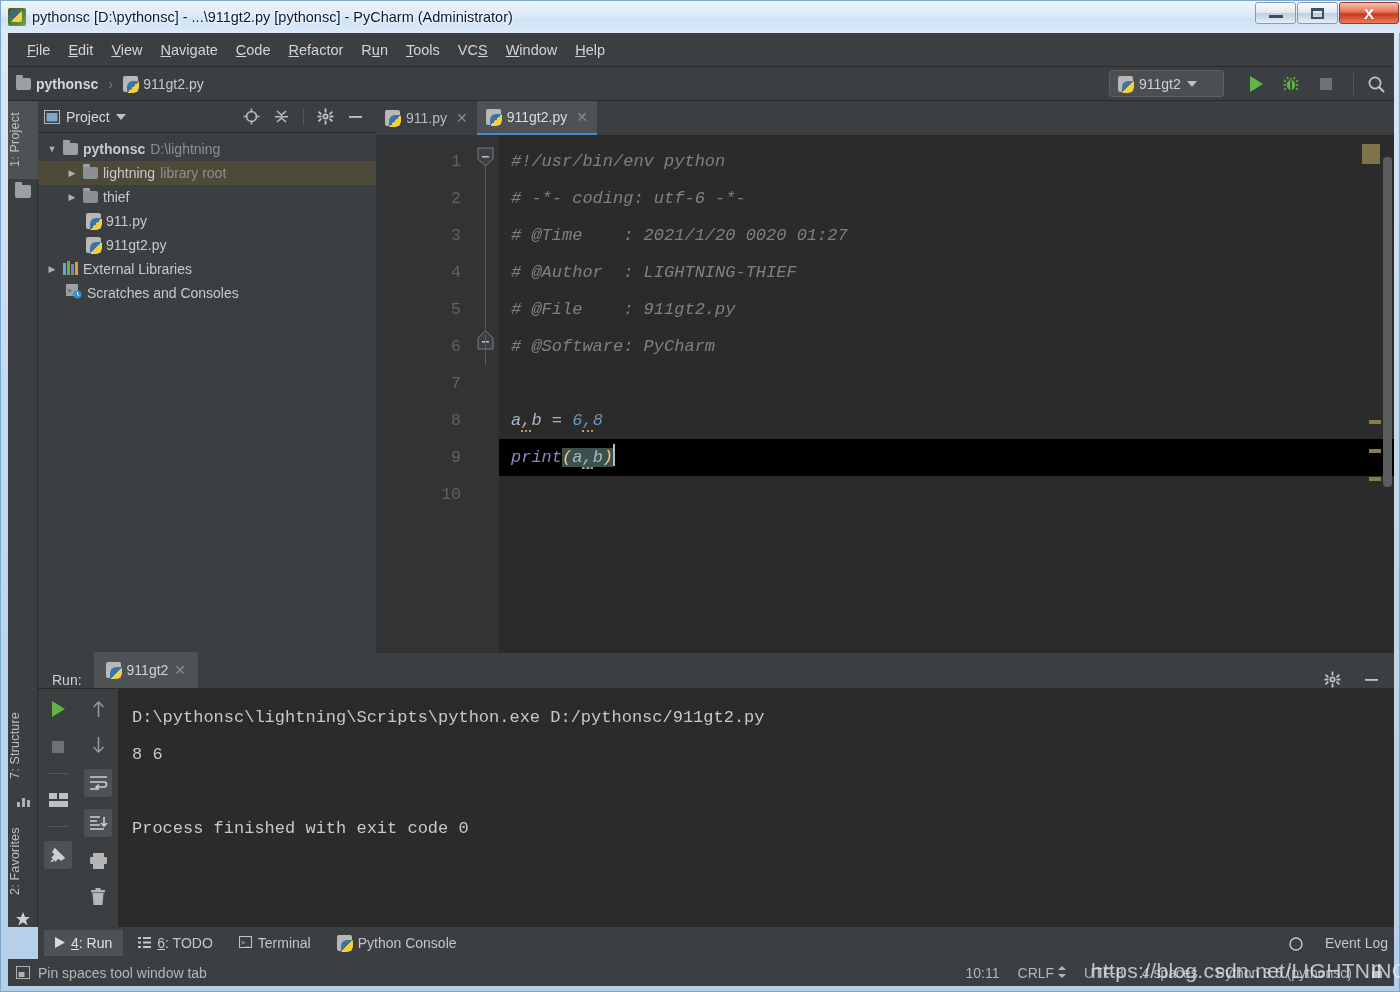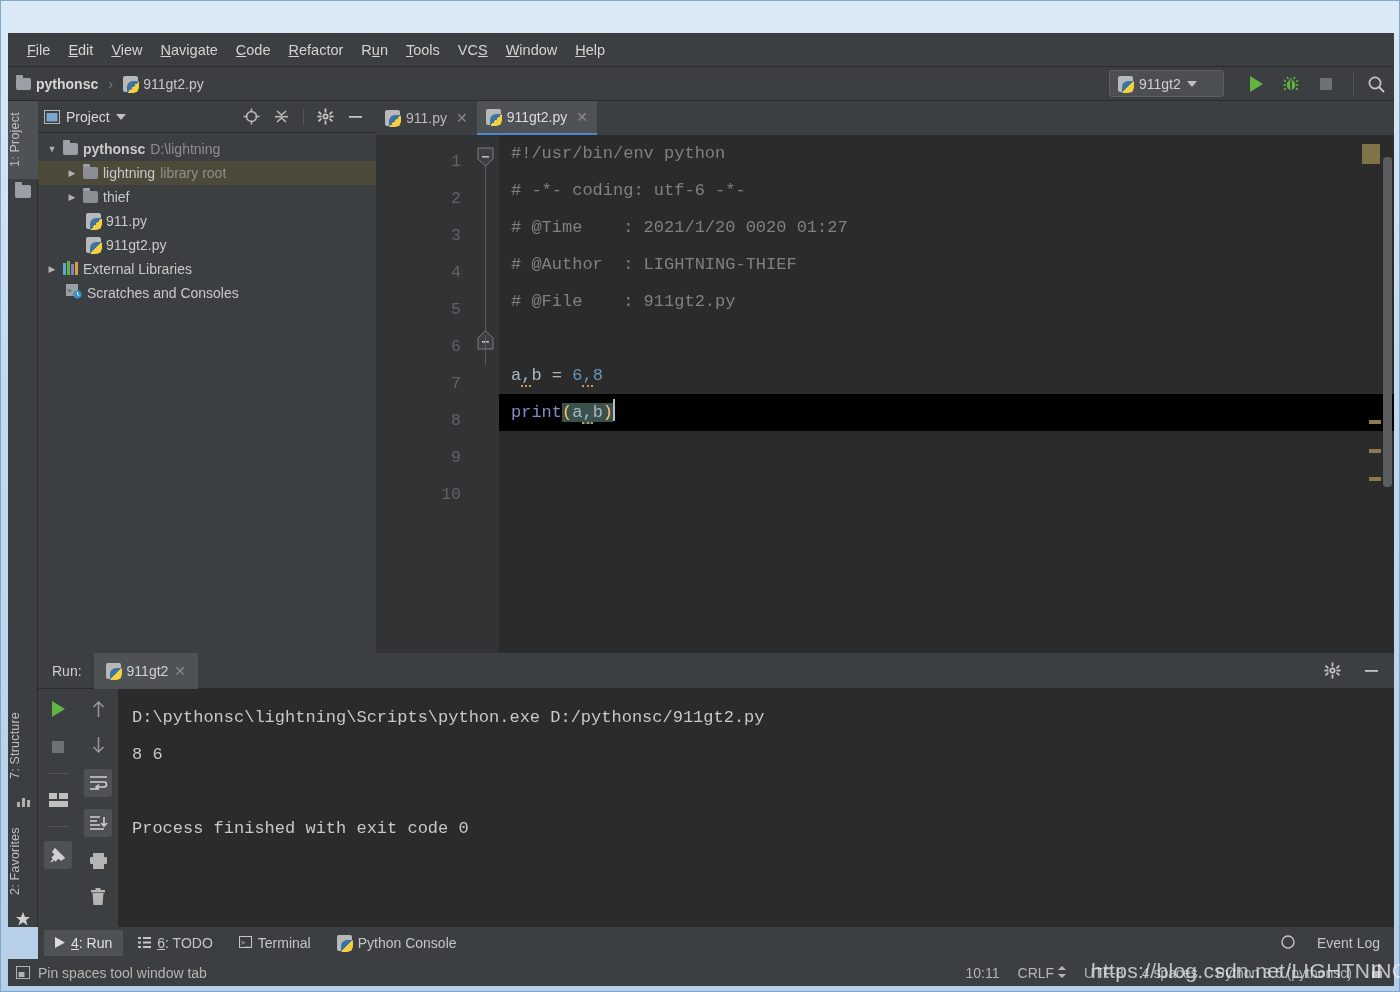--- a/index.html
+++ b/index.html
@@ -115,67 +115,82 @@
   
   .editorarea { position:absolute; left:375px; top:100px; width:1018px; height:552px; background:#2b2b2b; }
   .tabbar { height:34px; background:#3c3f41; display:flex; align-items:flex-end; }
   .etab { height:34px; display:flex; align-items:center; gap:6px; padding:0 9px; font-size:14px; color:#bbbbbb; }
   .etab.active { background:#4e5254; border-bottom:2px solid #4a88c7; color:#dcdcdc; }
   .etab .x { color:#8a8a8a; font-size:14px; margin-left:3px; }
   .codewrap { position:relative; height:518px; background:#2b2b2b; display:flex; font-family:"Liberation Mono", monospace;}
   .gutter { width:97px; background:#313335; color:#606366; font-size:16.5px; text-align:right; padding-top:8px; }
   .gline { height:37px; line-height:37px; padding-right:12px; }
   .foldcol { width:26px; background:#313335; position:relative; }
-  .code { flex:1; font-size:17px; position:relative; }
+  .code { flex:1; padding-top:8px; font-size:17px; position:relative;font-style:italic; }
   .cline { height:37px; line-height:37px; padding-left:12px; white-space:pre; }
   .cline.cur { background:#000000; }
   .cmt { color:#808080; }
   .kw  { color:#8888c6; }
   .num { color:#6897bb; }
   .ident { color:#a9b7c6; }
   .paren-h { background:#3b514d; color:#ffc66d; }
   .caret { display:inline-block; width:2px; height:22px; background:#bbbbbb; vertical-align:-4px; }
   .scrollmark { position:absolute; right:13px; width:12px; height:4px; background:#8c7a4b; }
   .vscroll { position:absolute; right:2px; width:9px; background:#5b5d5e; border-radius:4px; }
   
   .runpanel { position:absolute; left:37px; top:652px; width:1356px; height:274px; background:#3c3f41;}
-  .runhead { height:36px; display:flex; align-items:center; padding-left:14px; gap:12px; border-bottom:1px solid #2b2b2b;}
+  .runhead { height:36px; display:flex; align-items:flex-end; padding-left:14px; gap:12px; border-bottom:1px solid #2b2b2b;}
   .runhead .lbl { font-size:14px; color:#cfcfcf;}
   .runtab { display:flex;align-items:center;gap:6px;font-size:14px;color:#d2d2d2;background:#4e5254;height:36px;padding:0 12px;}
   .runbody { display:flex; height:262px; }
   .runtools { width:40px; background:#3c3f41; display:flex; flex-direction:column; align-items:center; padding-top:8px; gap:14px;}
   .runtools2 { width:40px; background:#3c3f41; display:flex; flex-direction:column; align-items:center; padding-top:8px; gap:12px;}
   .console { flex:1; background:#2b2b2b; color:#c8c8c8; font-family:"Liberation Mono", monospace; font-size:17px; padding:10px 0 0 14px; line-height:37px;}
   .tbico { width:24px;height:24px;display:flex;align-items:center;justify-content:center;}
   .tbico.boxed{background:#4e5254;border-radius:3px;}
   
   .bottomtabs {
     position:absolute; left:37px; top:926px; width:1356px; height:32px; background:#3c3f41;
     display:flex; align-items:center; gap:4px; padding-left:6px;
   }
   .btab { display:flex;gap:6px;font-size:14px;color:#c5c5c5;padding:5px 11px;}
   .btab.active { background:#4e5254; color:#e2e2e2;}
-  .eventlog { margin-left:auto; display:flex;align-items:flex-start;gap:22px;font-size:14px;color:#c5c5c5;padding-right:14px;}
+  .eventlog { margin-left:auto; display:flex;align-items:flex-end;gap:22px;font-size:14px;color:#c5c5c5;padding-right:6px;}
   
   .statusbar {
     position:absolute; left:7px; top:958px; width:1386px; height:27px; background:#3c3f41;
     display:flex; align-items:center; padding-left:8px; font-size:14px; color:#b5b5b5; gap:7px;
   }
   .statusright { margin-left:auto; display:flex;align-items:center;gap:18px; padding-right:10px;}
   .watermark {
     position:absolute; left:1090px; top:958px; font-size:21px; color:#e8eef5; opacity:.75;
     white-space:nowrap; letter-spacing:.3px; pointer-events:none;
   }
   .sep-v { width:1px; height:16px; background:#555; }
 </style>
 </head>
 <body>
 
 <div class="window">
 
+  <div class="titlebar">
+    <div class="t-icon"></div>
+    <div class="t-text">pythonsc [D:\pythonsc] - ...\911gt2.py [pythonsc] - PyCharm (Administrator)</div>
+    <div class="winbtns">
+      <div class="winbtn">
+          <div class="glyph-min"></div>
+        </div>
+      <div class="winbtn">
+          <div class="glyph-max"></div>
+        </div>
+      <div class="winbtn close">
+          <span>X</span>
+        </div>
+    </div>
+  </div>
 
   <div class="menubar">
     <div class="menu-item"><u>F</u>ile</div>
     <div class="menu-item"><u>E</u>dit</div>
     <div class="menu-item"><u>V</u>iew</div>
     <div class="menu-item"><u>N</u>avigate</div>
     <div class="menu-item"><u>C</u>ode</div>
     <div class="menu-item"><u>R</u>efactor</div>
     <div class="menu-item">R<u>u</u>n</div>
     <div class="menu-item"><u>T</u>ools</div>
@@ -373,20 +388,21 @@
         </svg>
         <div style="position:absolute;left:12px;top:200px;width:1px;height:30px;background:#5a5d5e;"></div>
       </div>
 
       <div class="code">
         <div class="cline cmt">#!/usr/bin/env python</div>
         <div class="cline cmt"># -*- coding: utf-6 -*-</div>
         <div class="cline cmt"># @Time    : 2021/1/20 0020 01:27</div>
         <div class="cline cmt"># @Author  : LIGHTNING-THIEF</div>
         <div class="cline cmt"># @File    : 911gt2.py</div>
+        <div class="cline cmt"># @Software: PyCharm</div>
         <div class="cline">&nbsp;</div>
         <div class="cline"><span class="ident">a</span><span class="ident" style="border-bottom:2px dotted #b9a05a">,</span><span class="ident">b = </span><span class="num">6</span><span class="num" style="border-bottom:2px dotted #b9a05a">,</span><span class="num">8</span></div>
         <div class="cline cur"><span class="kw">print</span><span class="paren-h">(</span><span class="ident" style="background:#3b514d">a</span><span class="ident" style="background:#3b514d;border-bottom:2px dotted #b9a05a">,</span><span class="ident" style="background:#3b514d">b</span><span class="paren-h">)</span><span class="caret"></span></div>
       </div>
 
       <div class="vscroll" style="top:22px;height:330px"></div>
       <div class="scrollmark" style="top:9px;width:18px;height:20px;right:14px;background:#7e7448;"></div>
       <div class="scrollmark" style="top:285px"></div>
       <div class="scrollmark" style="top:314px"></div>
       <div class="scrollmark" style="top:342px"></div>

